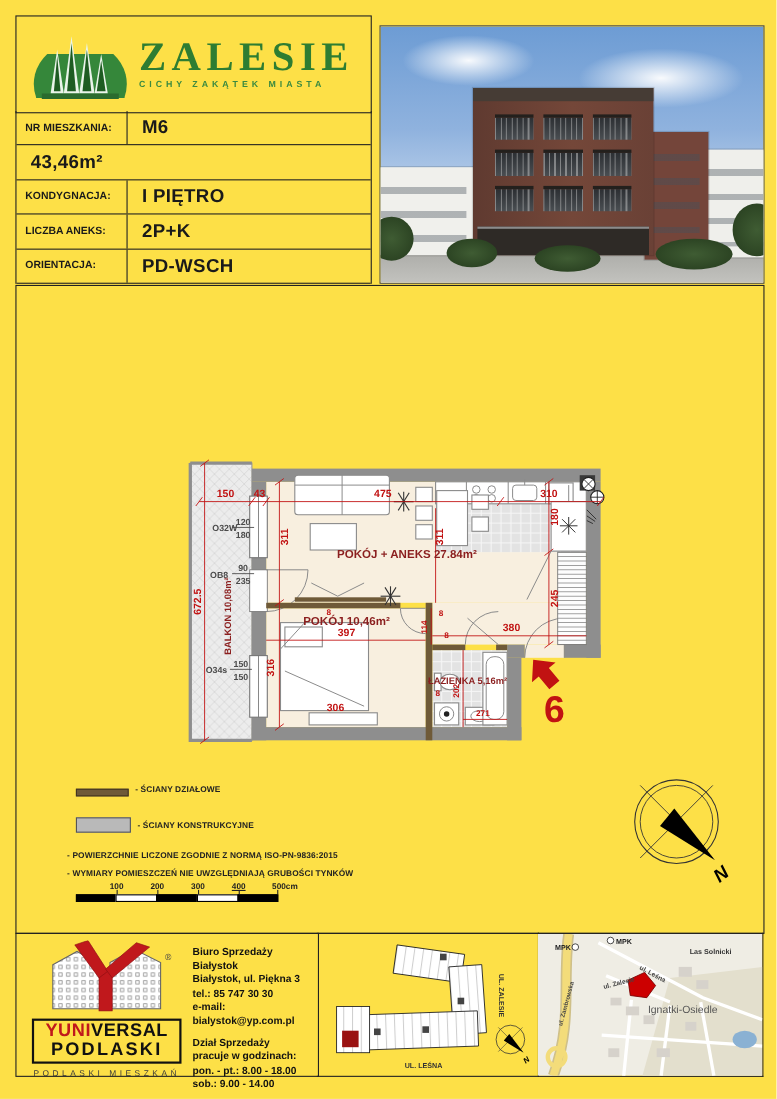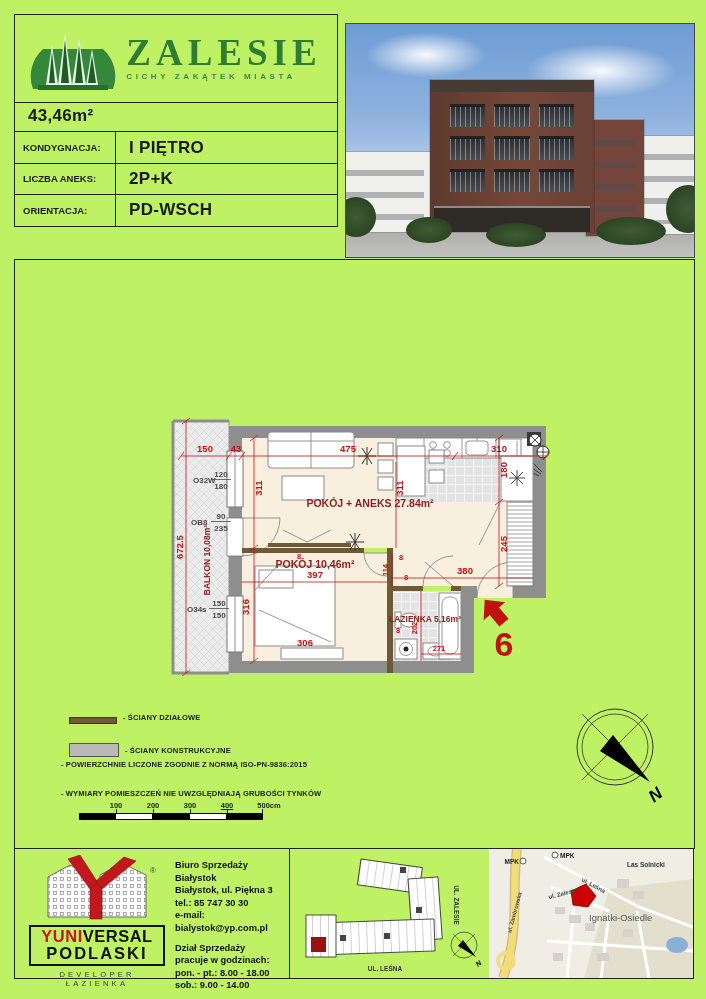--- a/index.html
+++ b/index.html
@@ -1,16 +1,16 @@
 <!DOCTYPE html>
 <html><head>
 <meta charset="utf-8">
 <style>
   html,body{margin:0;padding:0;background:#fff;}
-  .page{position:relative;width:706px;height:999px;background:#bef264;font-family:"Liberation Sans",sans-serif;color:#1a1a1a;overflow:hidden;}
+  .page{position:relative;width:706px;height:999px;background:#fde047;font-family:"Liberation Sans",sans-serif;color:#1a1a1a;overflow:hidden;}
   .abs{position:absolute;}
   
   .logo-box{left:14px;top:14px;width:322px;height:87px;border:1px solid #222;display:flex;align-items:center;justify-content:center;gap:10px;}
   .logo-title{font-family:"Liberation Serif",serif;font-weight:bold;font-size:37px;color:#2e7d32;letter-spacing:5px;line-height:34px;}
   .logo-sub{font-size:8px;font-weight:bold;color:#3c8a40;letter-spacing:3.6px;margin-top:2px;}
   .details{left:14px;top:101px;width:322px;border-left:1px solid #222;border-right:1px solid #222;}
   .drow{display:flex;height:30.4px;border-bottom:1px solid #222;align-items:center;}
   .dlabel{width:92px;padding-left:8px;font-size:9.5px;font-weight:bold;border-right:1px solid #222;height:100%;display:flex;align-items:center;}
   .dvalue{padding-left:13px;font-size:17px;font-weight:bold;letter-spacing:0.3px;}
   
@@ -71,20 +71,24 @@
       <rect x="8" y="66" width="70" height="5" fill="#2a6b2e"></rect>
     </svg>
     <div>
       <div class="logo-title">ZALESIE</div>
       <div class="logo-sub">CICHY ZAKĄTEK MIASTA</div>
     </div>
   </div>
 
   <div class="abs details">
     <div class="drow">
+      <div class="dlabel">NR MIESZKANIA:</div>
+      <div class="dvalue">M6</div>
+    </div>
+    <div class="drow">
       <div class="dvalue">43,46m²</div>
     </div>
     <div class="drow">
       <div class="dlabel">KONDYGNACJA:</div>
       <div class="dvalue">I PIĘTRO</div>
     </div>
     <div class="drow">
       <div class="dlabel">LICZBA ANEKS:</div>
       <div class="dvalue">2P+K</div>
     </div>
@@ -331,24 +335,24 @@
       <g transform="translate(480,352) rotate(-40)">
         <polygon points="0,-16 -14,-1 -6,-1 -6,14 6,14 6,-1 14,-1" fill="#c11212"></polygon>
       </g>
       <text x="489" y="396" fill="#c11212" font-size="34" font-weight="bold" text-anchor="middle">6</text>
     </svg>
 
     <div class="abs" style="left:54px;top:457px;width:46px;height:5px;background:#6f5a38;border:1px solid #443520;"></div>
     <div class="abs legend-note" style="left:108px;top:453px;">- ŚCIANY DZIAŁOWE</div>
     <div class="abs" style="left:54px;top:483px;width:48px;height:12px;background:#b9b9b9;border:1px solid #555;"></div>
     <div class="abs legend-note" style="left:110px;top:486px;">- ŚCIANY KONSTRUKCYJNE</div>
-    <div class="abs legend-note" style="left:46px;top:500px;">- POWIERZCHNIE LICZONE ZGODNIE Z NORMĄ ISO-PN-9836:2015</div>
+    <div class="abs legend-note" style="left:46px;top:513px;">- POWIERZCHNIE LICZONE ZGODNIE Z NORMĄ ISO-PN-9836:2015</div>
     <div class="abs legend-note" style="left:46px;top:529px;">- WYMIARY POMIESZCZEŃ NIE UWZGLĘDNIAJĄ GRUBOŚCI TYNKÓW</div>
 
-    <div class="abs" style="left:64px;top:553px;width:195px;height:8px;">
+    <div class="abs" style="left:54px;top:553px;width:195px;height:8px;">
       <div class="scale-seg" style="left:0;width:37px;background:#000;"></div>
       <div class="scale-seg" style="left:36px;width:38px;background:#fff;"></div>
       <div class="scale-seg" style="left:73px;width:38px;background:#000;"></div>
       <div class="scale-seg" style="left:110px;width:38px;background:#fff;"></div>
       <div class="scale-seg" style="left:147px;width:37px;background:#000;"></div>
       <div class="scale-tick" style="left:37px;"></div>
       <div class="scale-tick" style="left:74px;"></div>
       <div class="scale-tick" style="left:111px;"></div>
       <div class="scale-tick" style="left:148px;"></div>
       <div class="scale-tick" style="left:183px;"></div>
@@ -384,21 +388,21 @@
           <rect x="52" y="28" width="12" height="36"></rect>
           <polygon points="30,4 42,0 60,28 52,34"></polygon>
           <polygon points="86,2 98,6 64,34 58,26"></polygon>
         </g>
         <text x="112" y="18" font-size="8" fill="#444">®</text>
       </svg>
       <div class="yp-name-box">
         <div class="yp-l1"><span class="red">YUNI</span><span>VERSAL</span></div>
         <div class="yp-l2">PODLASKI</div>
       </div>
-      <div class="yp-tag">DEVELOPER ŁAZIENKA</div>
+      <div class="yp-tag">PODLASKI MIESZKAŃ</div>
     </div>
     <div class="abs office" style="left:160px;top:10px;width:112px;">
       <div>Biuro Sprzedaży Białystok</div>
       <div>Białystok, ul. Piękna 3</div>
       <div>tel.:  85 747 30 30</div>
       <div>e-mail: bialystok@yp.com.pl</div>
       <div style="height:7px;"></div>
       <div>Dział Sprzedaży</div>
       <div>pracuje w godzinach:</div>
       <div>pon. - pt.: 8.00  - 18.00</div>

